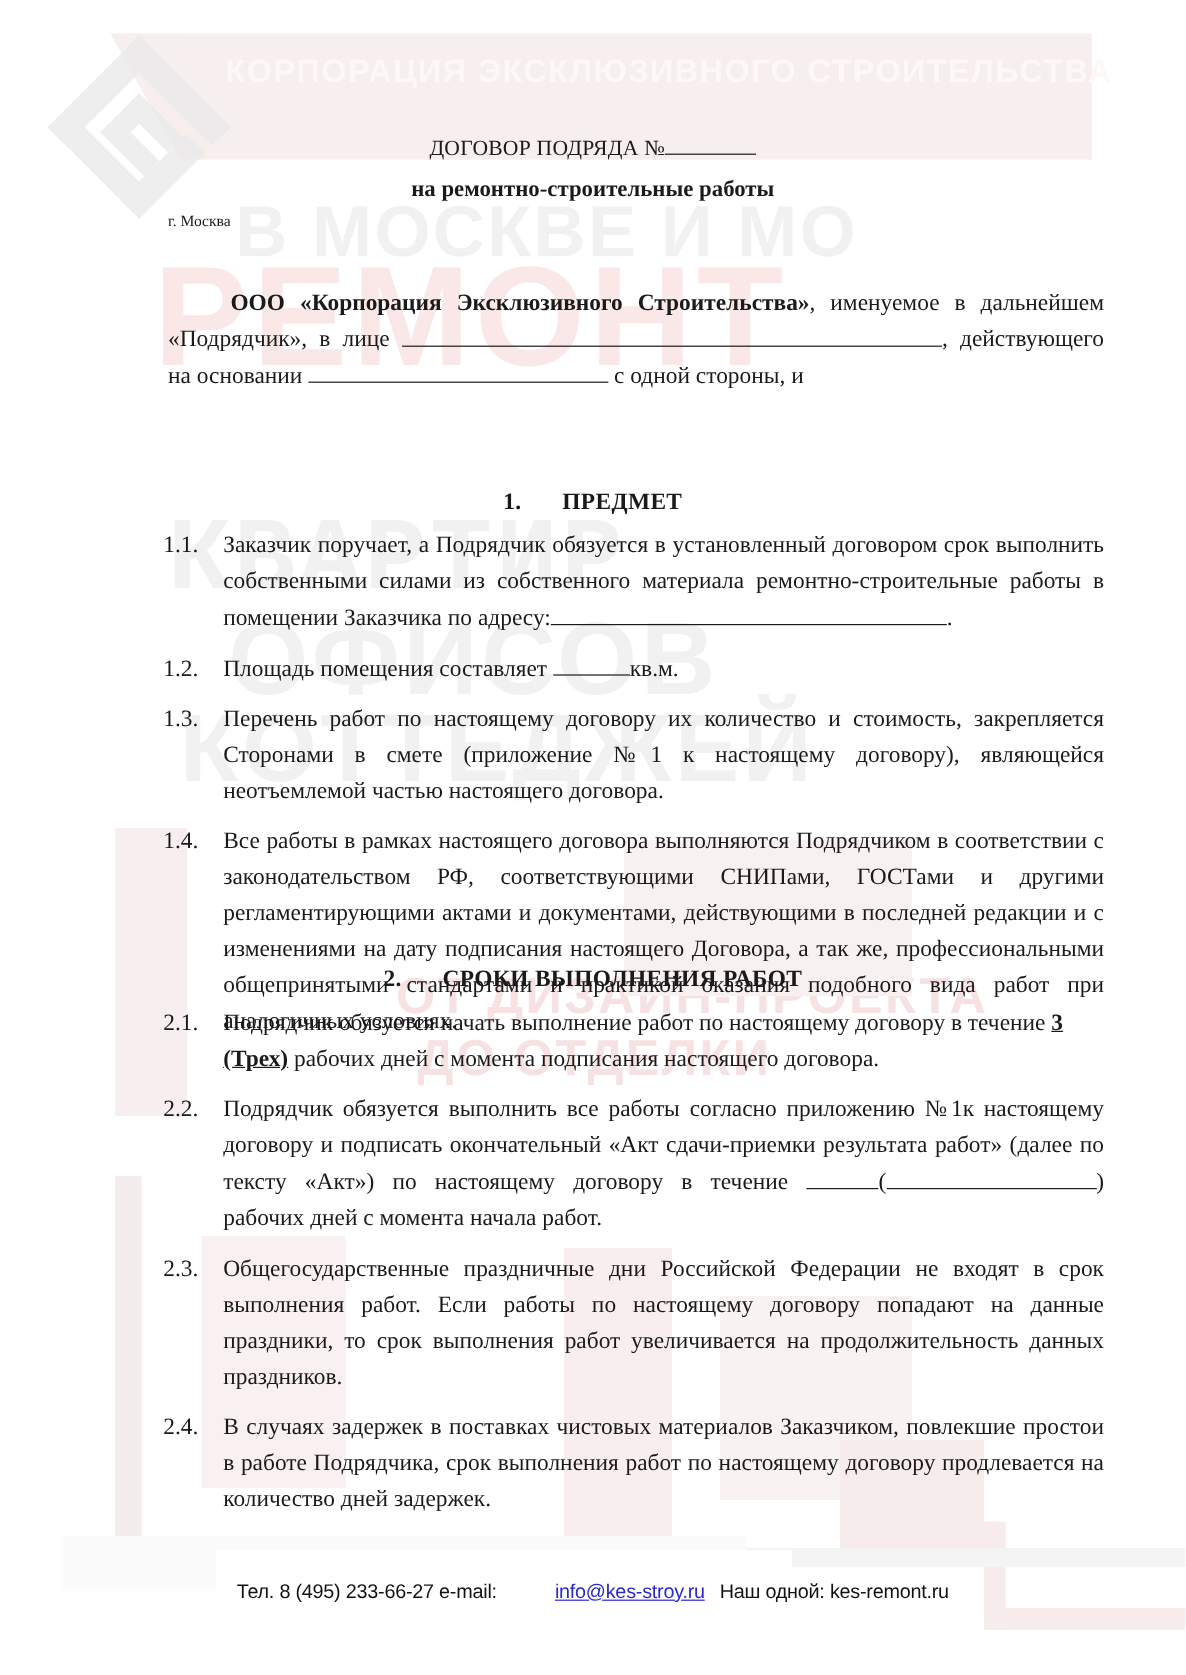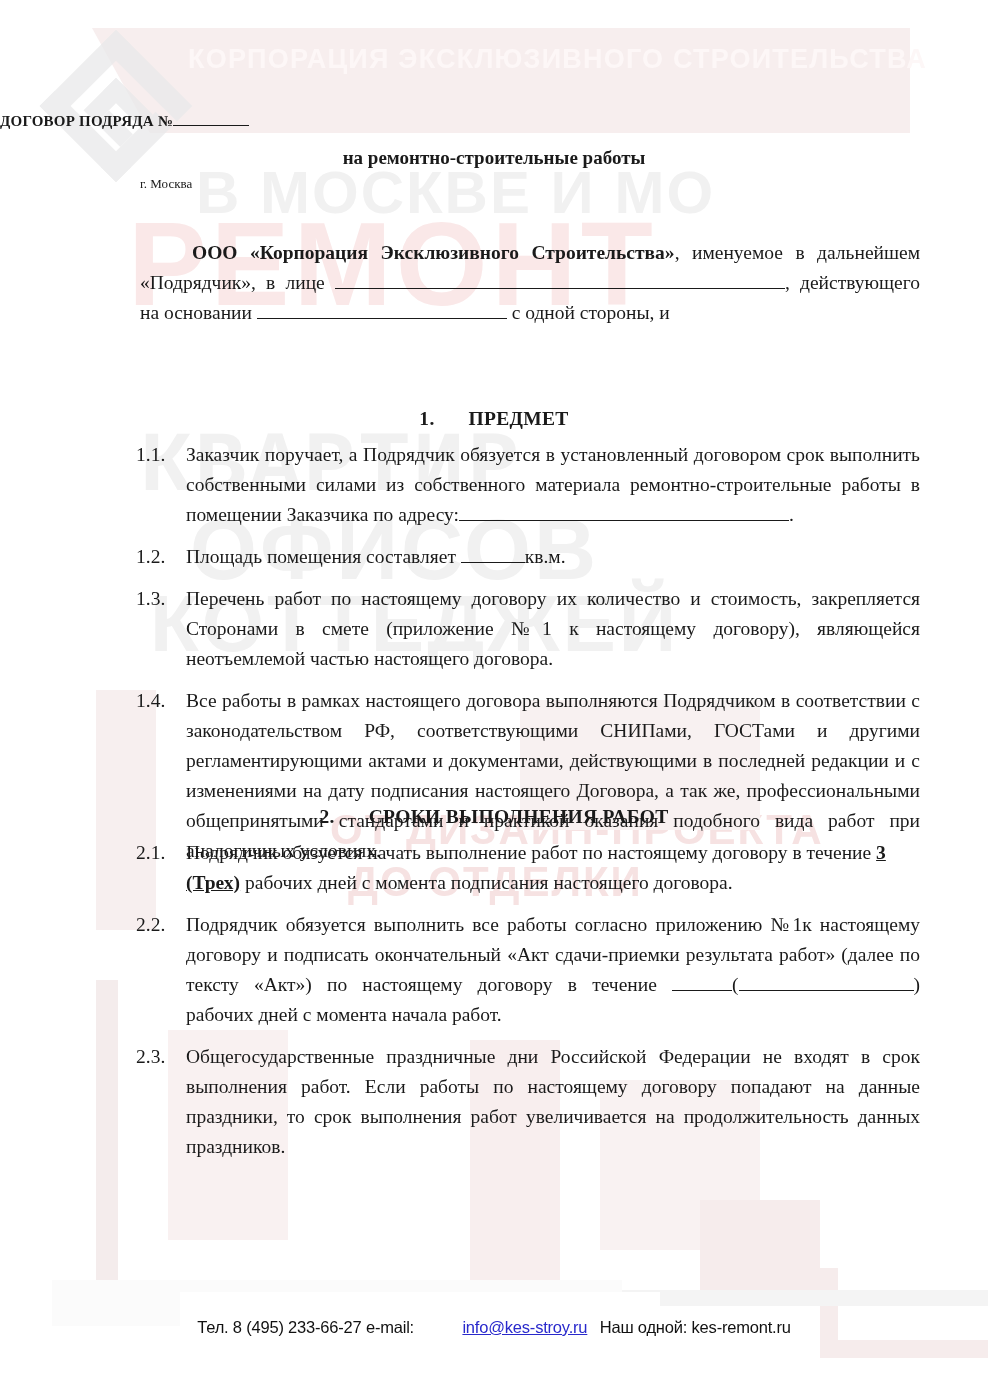--- a/index.html
+++ b/index.html
@@ -134,23 +134,23 @@
   .content {
     position: absolute;
     inset: 0;
     z-index: 2;
   }
 
   .title-main {
     position: absolute;
     left: 0; right: 0;
     top: 110px;
-    text-align: left;
-    font-size: 15px;
-    font-weight: 700;
+    text-align: center;
+    font-size: 18px;
+    font-weight: 400;
     letter-spacing: 0.2px;
   }
   .title-sub {
     position: absolute;
     left: 0; right: 0;
     top: 147px;
     text-align: center;
     font-size: 19px;
     font-weight: 700;
   }
@@ -353,20 +353,24 @@
       <div class="clause">
         <span class="num">2.2.</span>
         <span class="body"><span>Подрядчик обязуется выполнить все работы согласно приложению №1к настоящему договору и подписать окончательный «Акт сдачи-приемки результата работ» (далее по тексту «Акт») по настоящему договору в течение</span> <span class="blank bl-term"></span>(<span class="blank bl-term2"></span>) <span>рабочих дней с момента начала работ.</span></span>
       </div>
 
       <div class="clause">
         <span class="num">2.3.</span>
         <span class="body">Общегосударственные праздничные дни Российской Федерации не входят в срок выполнения работ. Если работы по настоящему договору попадают на данные праздники, то срок выполнения работ увеличивается на продолжительность данных праздников.</span>
       </div>
 
+      <div class="clause">
+        <span class="num">2.4.</span>
+        <span class="body">В случаях задержек в поставках чистовых материалов Заказчиком, повлекшие простои в работе Подрядчика, срок выполнения работ по настоящему договору продлевается на количество дней задержек.</span>
+      </div>
 
     </div>
 
     <div class="footer">
       <span>Тел. 8 (495) 233-66-27 e-mail:</span>
       <a href="#">info@kes-stroy.ru</a><span class="gap"></span>
       <span>Наш одной:</span>
       <span>kes-remont.ru</span>
     </div>
 

